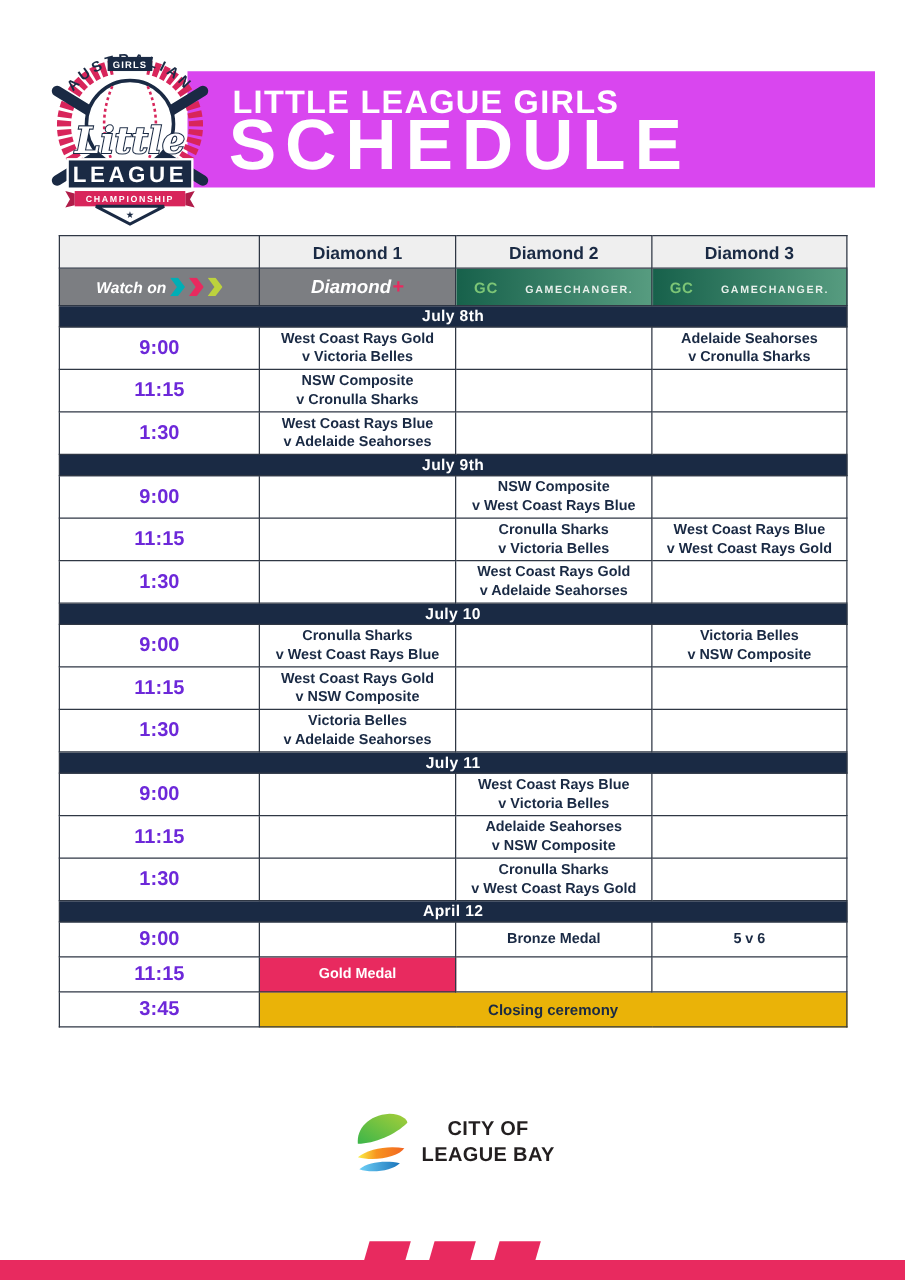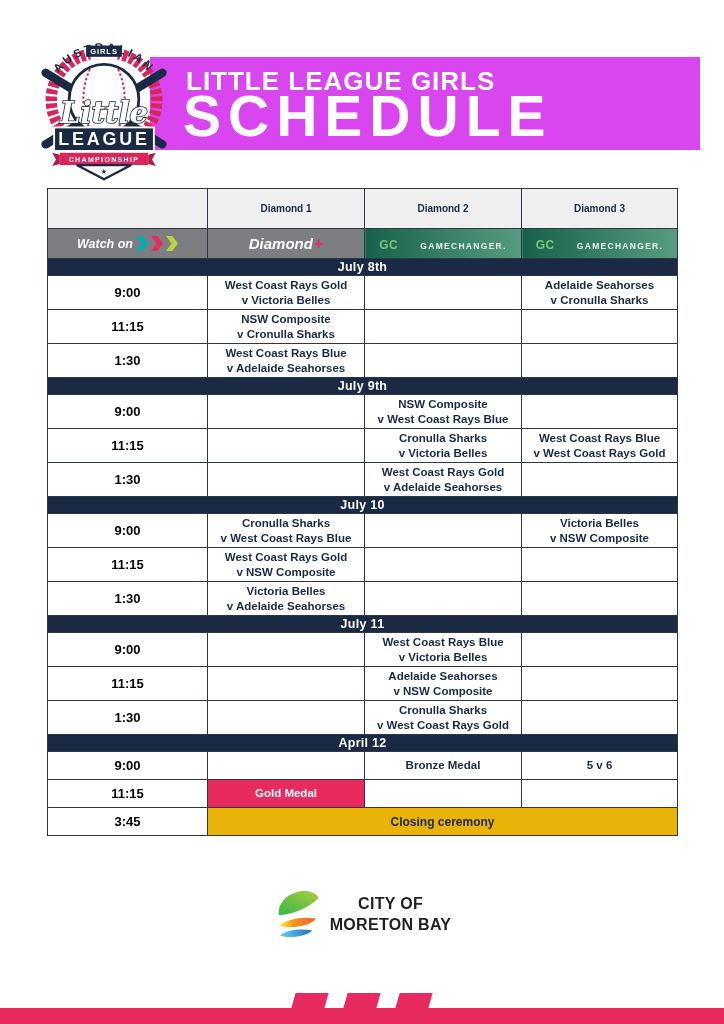--- a/index.html
+++ b/index.html
@@ -9,35 +9,35 @@
 
   
   .banner { position:absolute; left:150px; top:57px; width:550px; height:93px; background:#d946ef; z-index:1; }
   .banner .title1 { position:absolute; left:36px; top:9px; color:#fff; font-weight:800; font-size:26px; letter-spacing:1px; }
   .banner .title2 { position:absolute; left:33px; top:31px; color:#fff; font-weight:800; font-size:57px; letter-spacing:7px; line-height:1; }
   .logo { position:absolute; left:31px; top:22px; width:146px; height:160px; z-index:2; }
 
   
   table.sched { position:absolute; left:47px; top:188px; width:630px; border-collapse:collapse; table-layout:fixed; }
   table.sched td { border:1.6px solid #2F3744; text-align:center; vertical-align:middle; padding:1px 4px; }
-  .hdr-row td { height:40px; background:#EFEFEF; color:#1A2A44; font-weight:700; font-size:10px; }
+  .hdr-row td { height:26px; background:#EFEFEF; color:#1A2A44; font-weight:700; font-size:14px; }
   .watch-row td { height:30px; background:#7C7E82; }
   .watch-cell { color:#fff; font-weight:700; font-style:italic; font-size:12.5px; white-space:nowrap; }
   .chev { display:inline-block; width:12px; height:15px; margin-left:3px; vertical-align:-3px;
           clip-path:polygon(0 0,52% 0,100% 50%,52% 100%,0 100%,46% 50%); }
   .chev.c1 { background:#00AEB5; } .chev.c2 { background:#E82A5F; } .chev.c3 { background:#BCD23D; }
   .bb-cell { color:#fff; font-weight:800; font-style:italic; font-size:15px; }
   .bb-cell .plus { color:#E82A5F; font-weight:900; font-size:16px; font-style:normal; margin-left:1px; }
   .gc-cell { background:linear-gradient(90deg,#17614B 0%,#579C80 100%) !important; }
   .gc-mono { color:#7CC576; font-weight:800; font-size:12px; letter-spacing:0.5px; }
   .gc-word { color:#E8F0EB; font-weight:700; font-size:8.5px; letter-spacing:1.3px; margin-left:22px; }
   .date-row td { height:16px; background:#1A2A44; color:#fff; font-weight:700; font-size:12.5px; letter-spacing:0.3px; }
   .game-row td { height:34px; }
   .jul12-row td { height:28px; }
-  td.time { color:#000000; font-weight:700; font-size:13px; }
+  td.time { color:#6d28d9; font-weight:700; font-size:16px; }
   td.game { color:#1A2A44; font-weight:700; font-size:11.5px; line-height:1.3; white-space:pre-line; }
   td.gold { background:#E82A5F; color:#fff; }
   td.closing { background:#eab308; color:#1A2A44; font-weight:700; font-size:12px; }
 
   
   .moreton { position:absolute; left:50%; top:888px; transform:translateX(-50%); display:flex; align-items:center; gap:9px; }
   .moreton .city-text { color:#231F20; font-weight:800; font-size:16px; line-height:1.3; letter-spacing:0.3px;text-align:center; }
   .bottom-strip { position:absolute; left:0; bottom:0; width:724px; height:16px; background:#E82A5F; }
   .tabs { position:absolute; bottom:16px; left:50%; transform:translateX(-50%); display:flex; gap:19px; }
   .tab { width:33px; height:15px; background:#E82A5F; transform:skewX(-16deg); }
@@ -260,21 +260,21 @@
           <stop offset="0" stop-color="#6DCFF6"></stop>
             <stop offset="1" stop-color="#1B75BB"></stop>
         </linearGradient>
       </defs>
       <path d="M 5,22 C 4,12 12,3 26,2 C 34,2 38,6 38,8 C 30,16 16,22 5,22 Z" fill="url(#mg)"></path>
       <path d="M 5,31 C 12,25 26,23 36,25 C 32,31 16,34 5,31 Z" fill="url(#mo)"></path>
       <path d="M 6,39 C 12,34 24,33 33,35 C 28,40 14,42 6,39 Z" fill="url(#mb)"></path>
     </svg>
     <div class="city-text">
       <div>CITY OF</div>
-      <div>MORETON BAY</div>
+      <div>LEAGUE BAY</div>
     </div>
   </div>
 
   <div class="tabs">
     <div class="tab"></div>
     <div class="tab"></div>
     <div class="tab"></div>
   </div>
   <div class="bottom-strip"></div>
 

